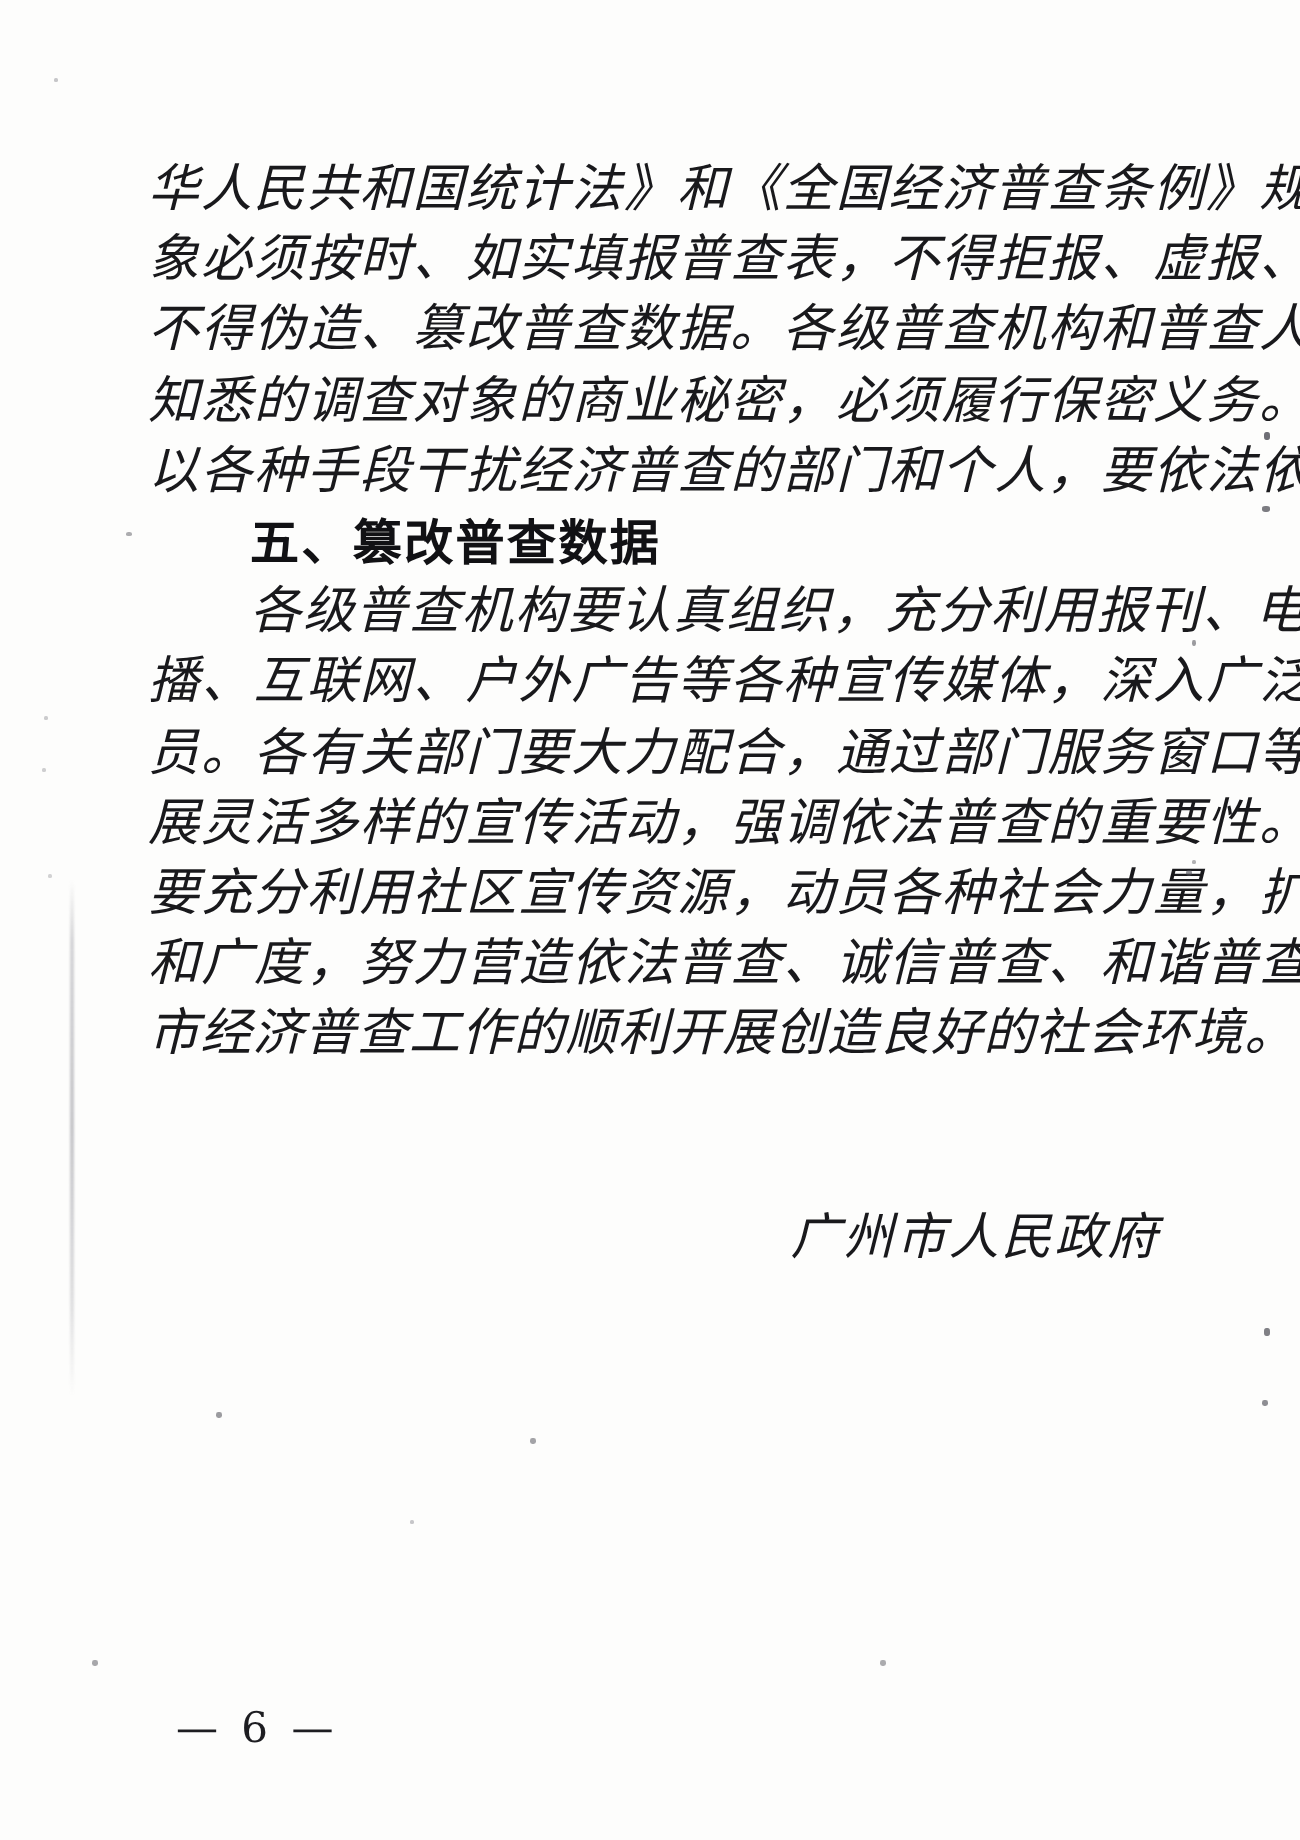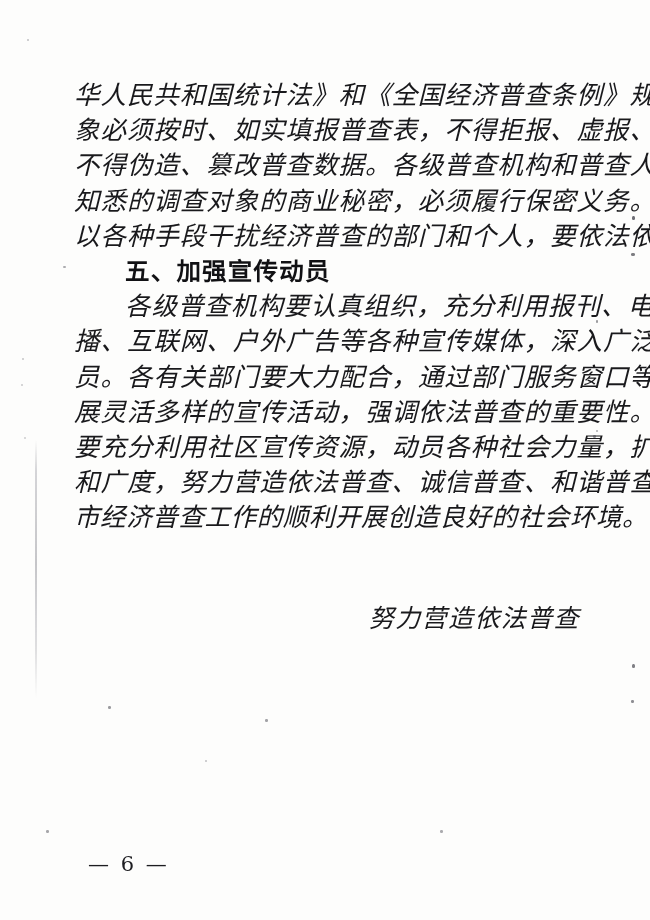--- a/index.html
+++ b/index.html
@@ -163,33 +163,33 @@
   <div class="doc-body">
 
     <div>
       <div class="text-line justify">华人民共和国统计法》和《全国经济普查条例》规定。普查对</div>
       <div class="text-line justify">象必须按时、如实填报普查表，不得拒报、虚报、瞒报、迟报，</div>
       <div class="text-line justify">不得伪造、篡改普查数据。各级普查机构和普查人员对在普查中</div>
       <div class="text-line justify">知悉的调查对象的商业秘密，必须履行保密义务。对弄虚作假或</div>
       <div class="text-line justify">以各种手段干扰经济普查的部门和个人，要依法依规严肃查处。</div>
     </div>
 
-    <div class="section-heading">五、加强宣传动员</div>
+    <div class="section-heading">五、篡改普查数据</div>
 
     <div>
       <div class="text-line justify para-indent">各级普查机构要认真组织，充分利用报刊、电视、电台、广</div>
       <div class="text-line justify">播、互联网、户外广告等各种宣传媒体，深入广泛地开展宣传动</div>
       <div class="text-line justify">员。各有关部门要大力配合，通过部门服务窗口等公共平台，开</div>
       <div class="text-line justify">展灵活多样的宣传活动，强调依法普查的重要性。各街（镇）</div>
       <div class="text-line justify">要充分利用社区宣传资源，动员各种社会力量，扩大宣传的深度</div>
       <div class="text-line justify">和广度，努力营造依法普查、诚信普查、和谐普查的氛围，为我</div>
       <div class="text-line">市经济普查工作的顺利开展创造良好的社会环境。</div>
     </div>
 
   </div>
 
   <div class="signature">
-    <div class="sig-org">努力营造依法普查</div>
+    <div class="sig-org">广州市人民政府</div>
   </div>
 
   <div class="page-footer">— 6 —</div>
 
 </div>
 
 </body></html>

